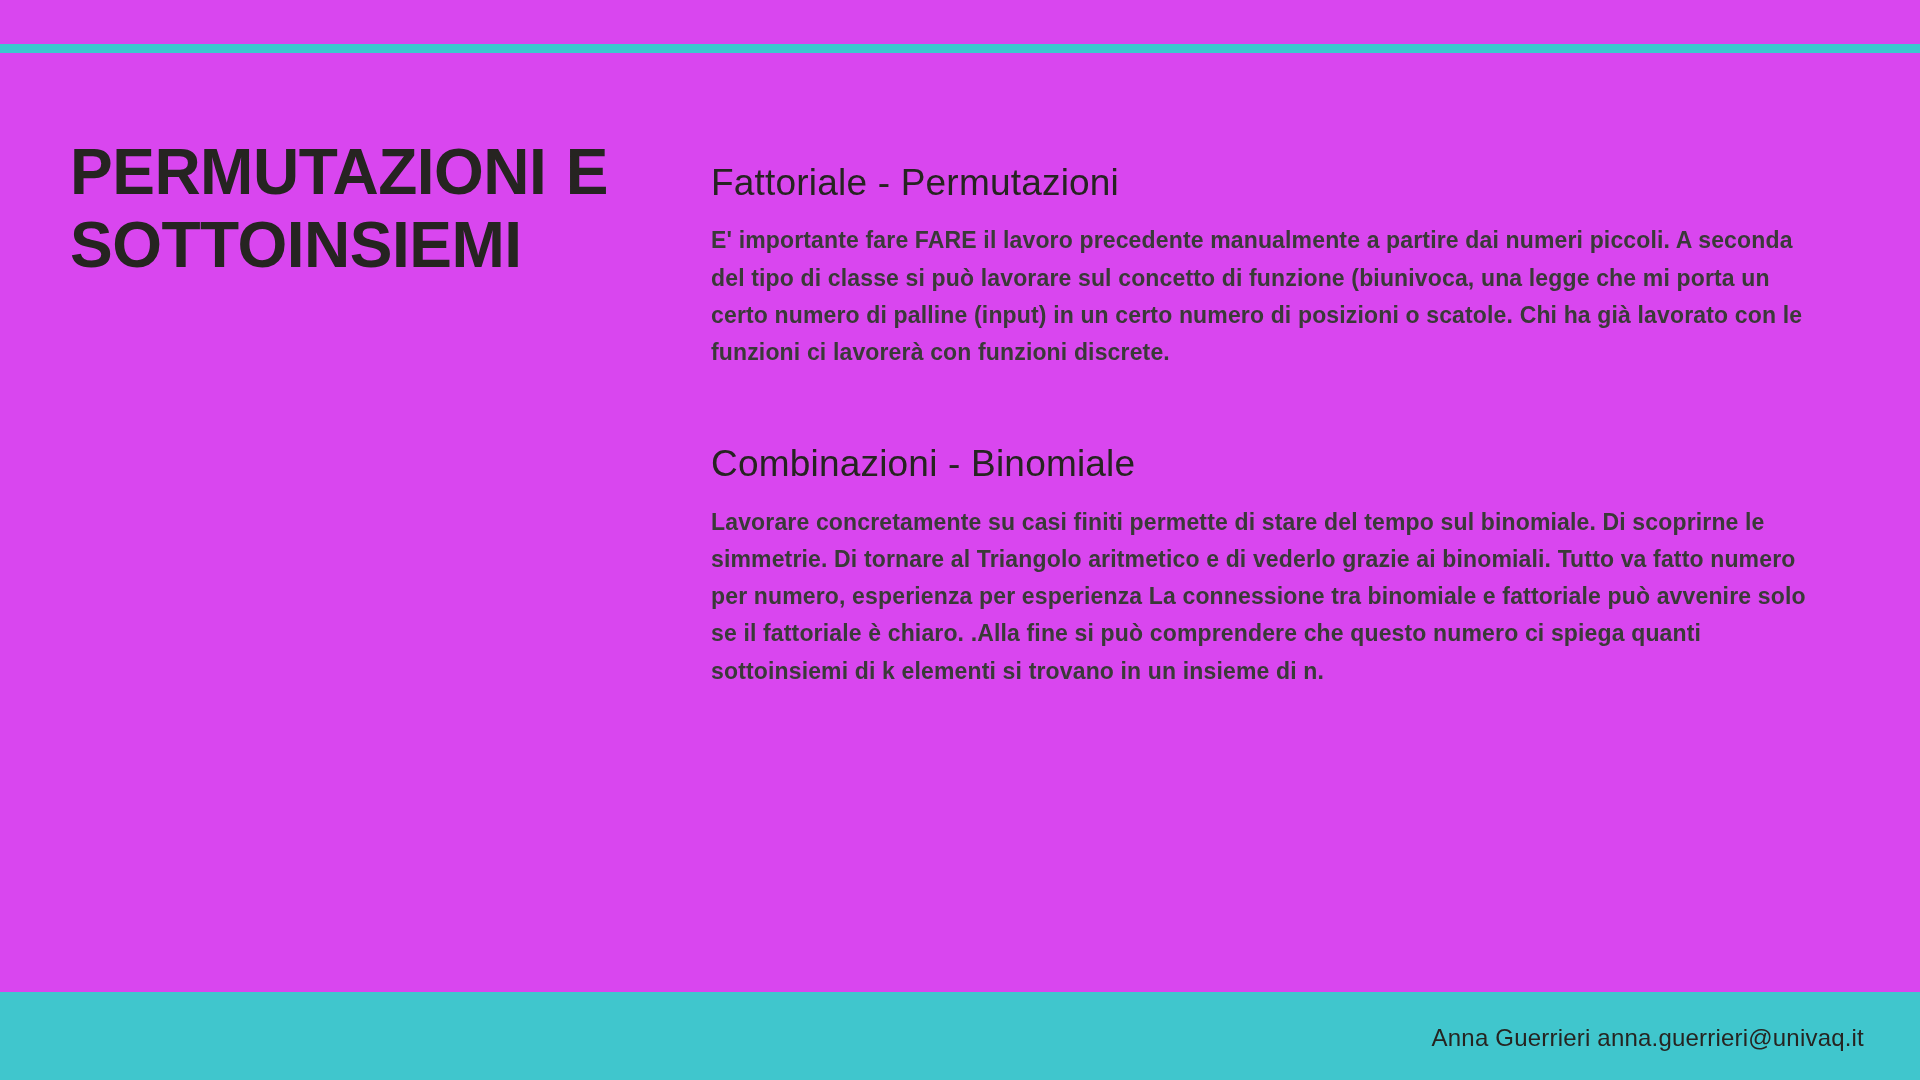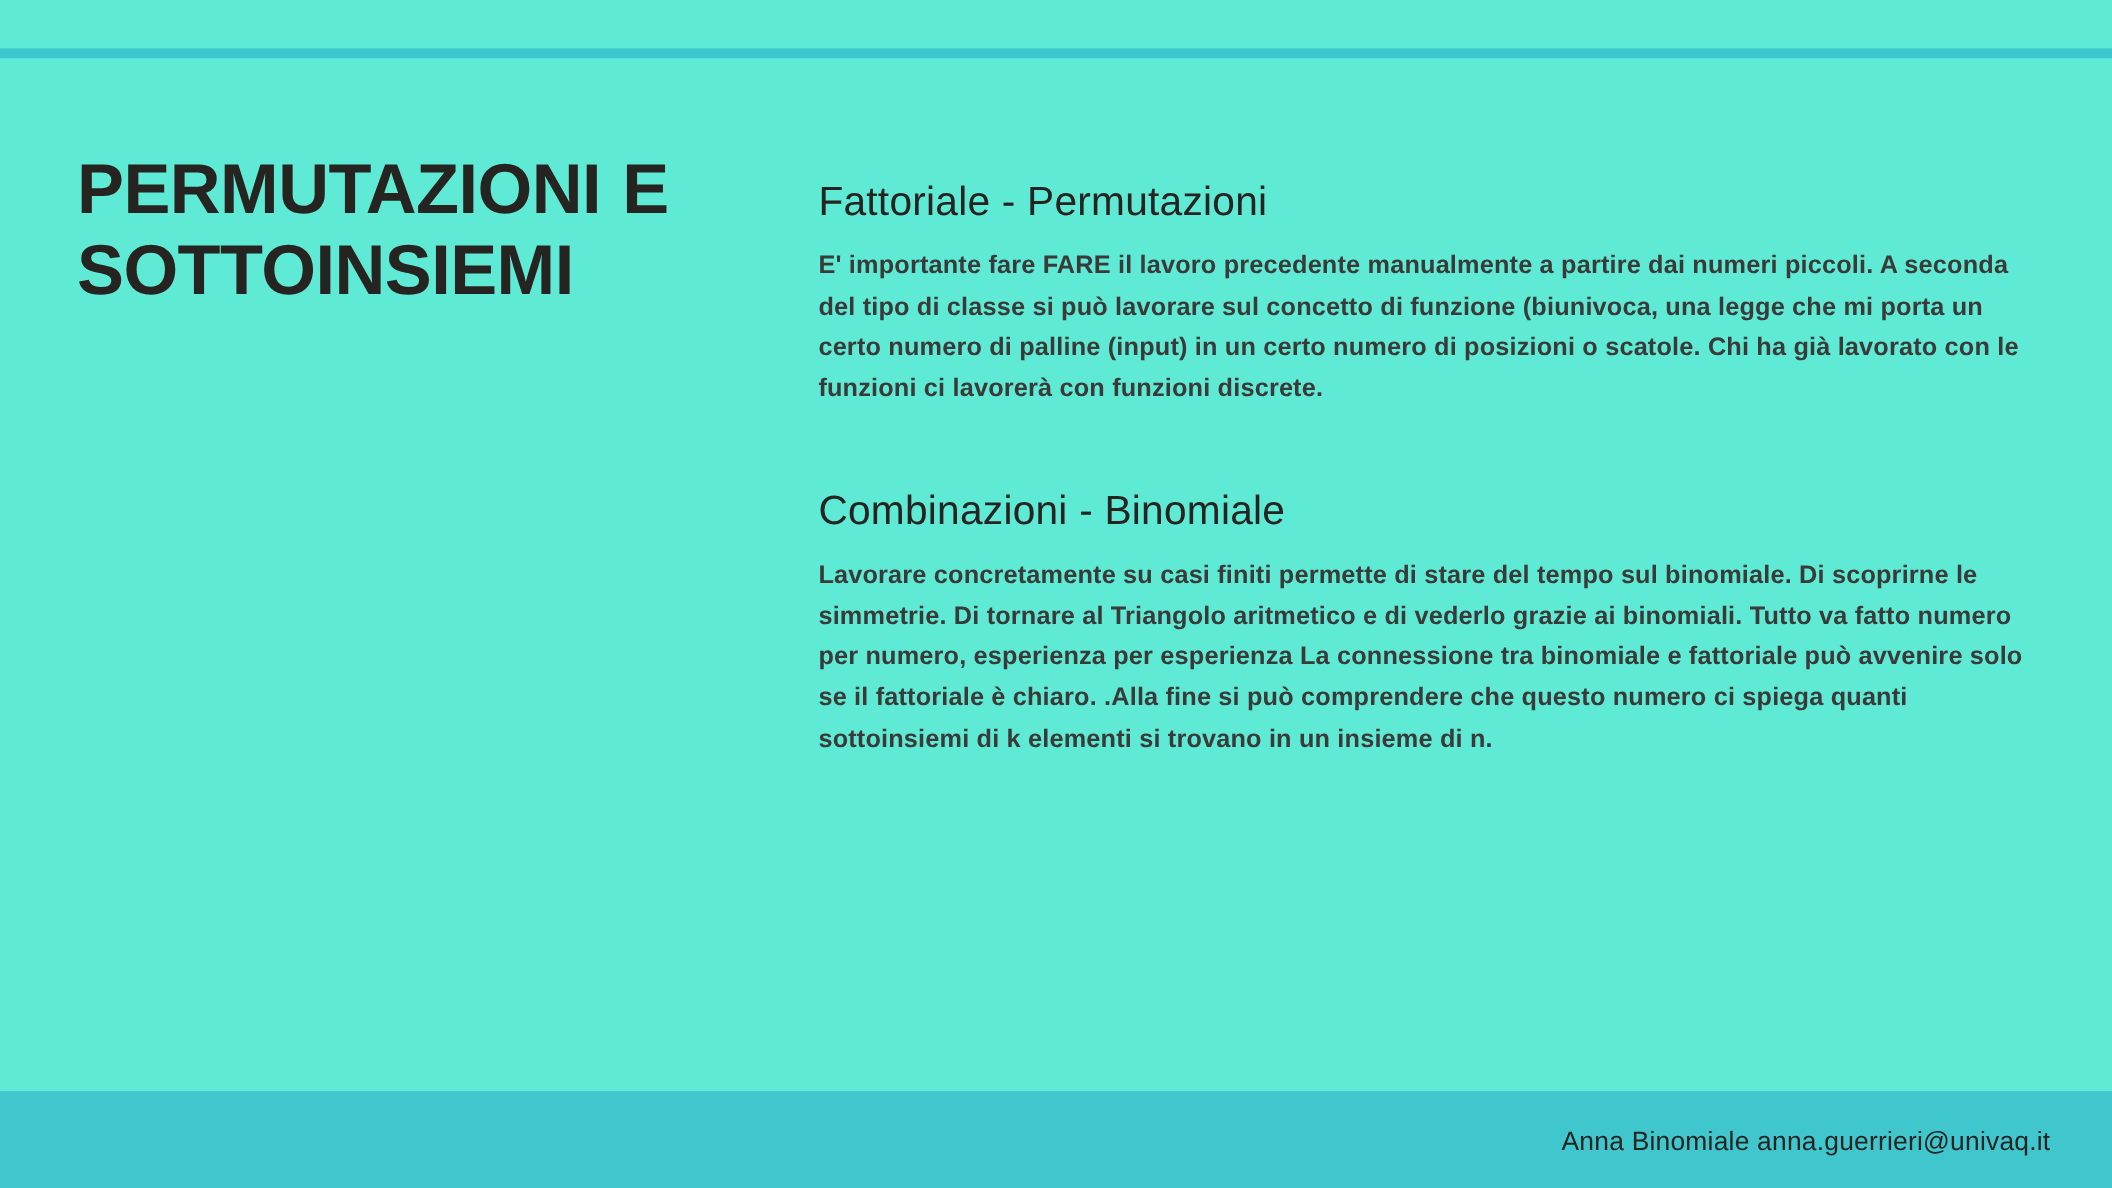--- a/index.html
+++ b/index.html
@@ -11,21 +11,21 @@
     height: 1080px;
     background: #f4f7f6;
     font-family: "Liberation Sans", sans-serif;
     overflow: hidden;
     position: relative;
   }
 
   .slide {
     position: absolute;
     inset: 0;
-    background: #5eead4;
+    background: #d946ef;
   }
 
   
   .top-rule {
     position: absolute;
     left: 0;
     top: 44px;
     width: 1920px;
     height: 9px;
     background: #3cc8ce;
@@ -67,21 +67,21 @@
     line-height: 1.14;
     letter-spacing: -0.5px;
     color: #262421;
     text-transform: uppercase;
     word-spacing: 2px;
   }
 
   
   .content-col {
     position: absolute;
-    left: 744px;
+    left: 711px;
     top: 160px;
     width: 1150px;
   }
 
   .section { margin: 0 0 62px 0; }
   .section:last-child { margin-bottom: 0; }
 
   .section-heading {
     margin: 0 0 16px 0;
     font-family: "Liberation Sans", sans-serif;
@@ -126,15 +126,15 @@
 
 
     <div class="section" id="sec-2">
       <h2 class="section-heading">Combinazioni - Binomiale</h2>
       <p class="section-body">Lavorare concretamente su casi finiti permette di stare del tempo sul binomiale. Di scoprirne le simmetrie. Di tornare al Triangolo aritmetico e di vederlo grazie ai binomiali. Tutto va fatto numero per numero, esperienza per esperienza La connessione tra binomiale e fattoriale può avvenire solo se il fattoriale è chiaro. .Alla fine si può comprendere che questo numero ci spiega quanti sottoinsiemi di k elementi si trovano in un insieme di n.</p>
     </div>
 
   </div>
 
   <div class="footer-band"></div>
-  <div class="footer-credit">Anna Binomiale anna.guerrieri@univaq.it</div>
+  <div class="footer-credit">Anna Guerrieri anna.guerrieri@univaq.it</div>
 
 </div>
 
 </body></html>

